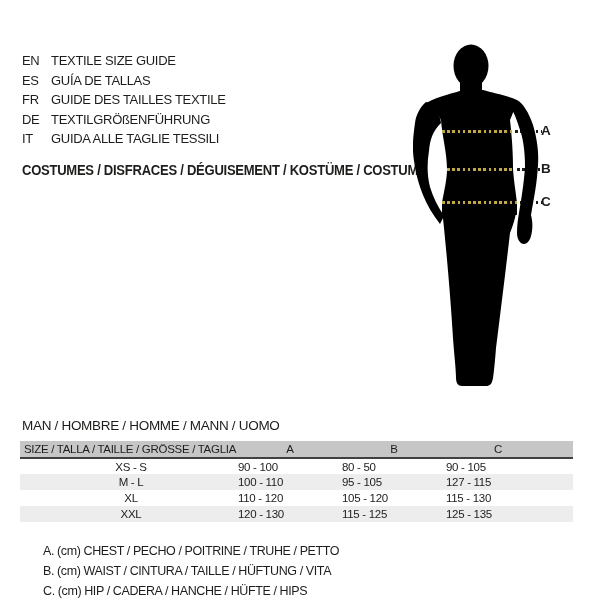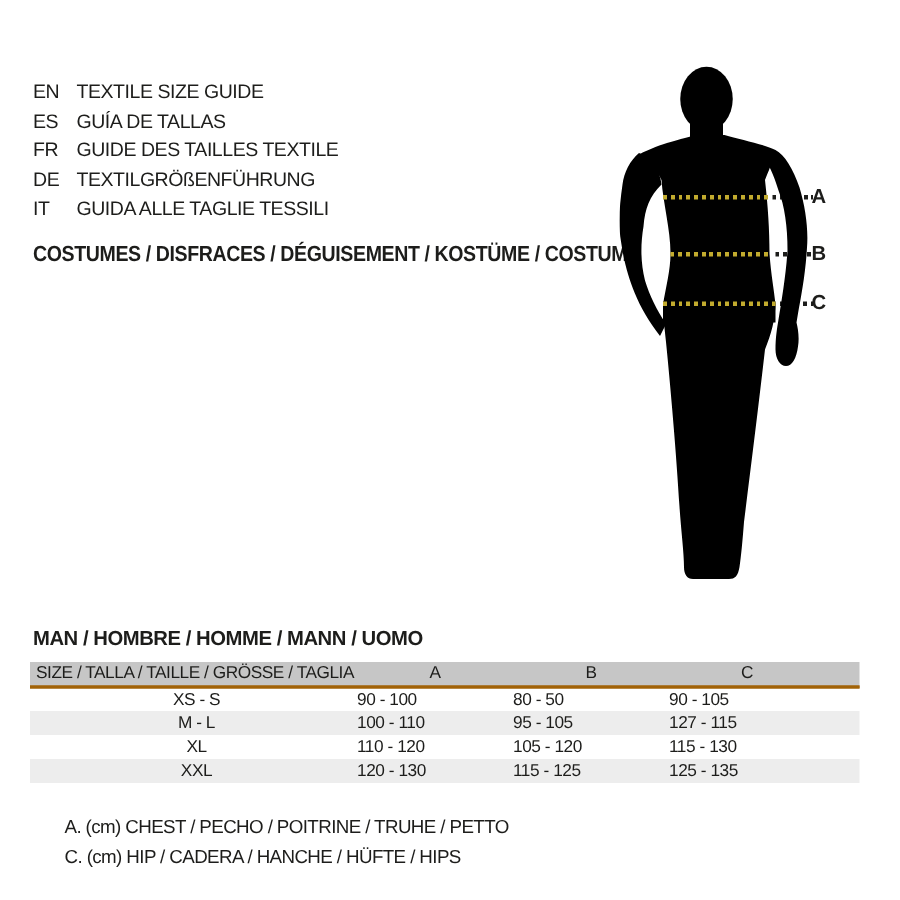--- a/index.html
+++ b/index.html
@@ -36,32 +36,32 @@
   .line-a{top:105px;} .line-b{top:143px;} .line-c{top:176px;}
   .inner.line-a{left:442px;width:70px;}
   .inner.line-b{left:447px;width:67px;}
   .inner.line-c{left:442px;width:75px;}
   .outer.line-a{left:515px;width:27px;}
   .outer.line-b{left:517px;width:25px;}
   .outer.line-c{left:520px;width:22px;}
   .measure-label{position:absolute;left:541px;font-size:13.5px;font-weight:700;z-index:4;}
   .label-a{top:98px;} .label-b{top:136px;} .label-c{top:169px;}
   
-  .section-title{position:absolute;left:22px;top:393px;font-size:13.5px;font-weight:700;letter-spacing:-0.3px;white-space:nowrap;}
+  .section-title{position:absolute;left:22px;top:393px;font-size:13.5px;font-weight:400;letter-spacing:-0.3px;white-space:nowrap;}
   
   .size-table{
     position:absolute;left:20px;top:416px;width:553px;border-collapse:collapse;
     font-size:11.5px;letter-spacing:-0.3px;table-layout:fixed;
   }
   .size-table col.c-size{width:218px;}
   .size-table col.c-a,.size-table col.c-b,.size-table col.c-c{width:104px;}
   .size-table col.c-pad{width:23px;}
   .size-table th{
     background:var(--table-header-bg);font-weight:400;height:17px;text-align:center;
-    border-bottom:2px solid #a16207;overflow:hidden;white-space:nowrap;
+    border-bottom:2px solid #404040;overflow:hidden;white-space:nowrap;
   }
   .size-table th.size-col{text-align:left;padding-left:4px;}
   .size-table td{height:16px;text-align:left;overflow:hidden;white-space:nowrap;}
   .size-table td.size-col{text-align:center;padding-left:4px;}
   .size-table tbody tr:nth-child(even){background:var(--table-alt-row-bg);}
   
   .legend{position:absolute;left:43px;top:516px;font-size:12.5px;line-height:20px;letter-spacing:-0.4px;white-space:nowrap;}
 </style>
 </head>
 <body>
@@ -158,16 +158,17 @@
         <td>120 - 130</td>
         <td>115 - 125</td>
         <td>125 - 135</td>
         <td></td>
       </tr>
     </tbody>
   </table>
 
   <div class="legend">
     <div>A. (cm) CHEST / PECHO / POITRINE / TRUHE / PETTO</div>
+    <div>B. (cm) WAIST / CINTURA / TAILLE / HÜFTUNG / VITA</div>
     <div>C. (cm) HIP / CADERA / HANCHE / HÜFTE / HIPS</div>
   </div>
 
 </div>
 
 </body></html>

